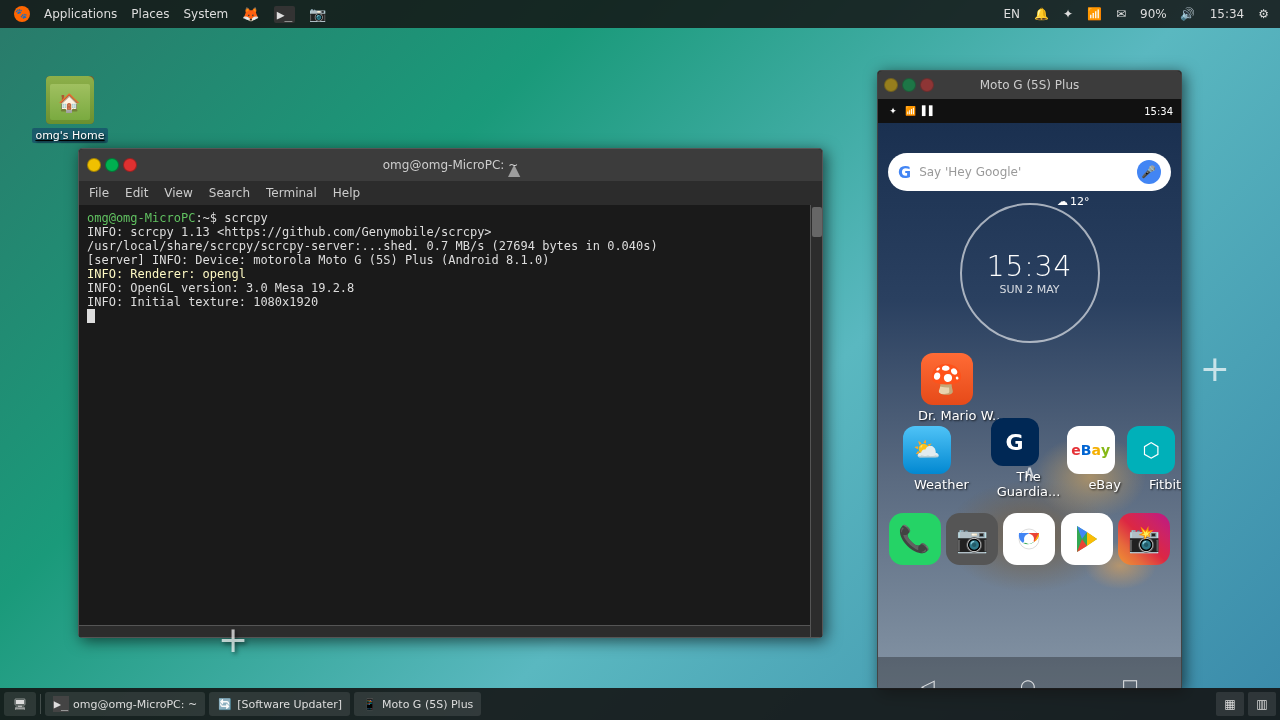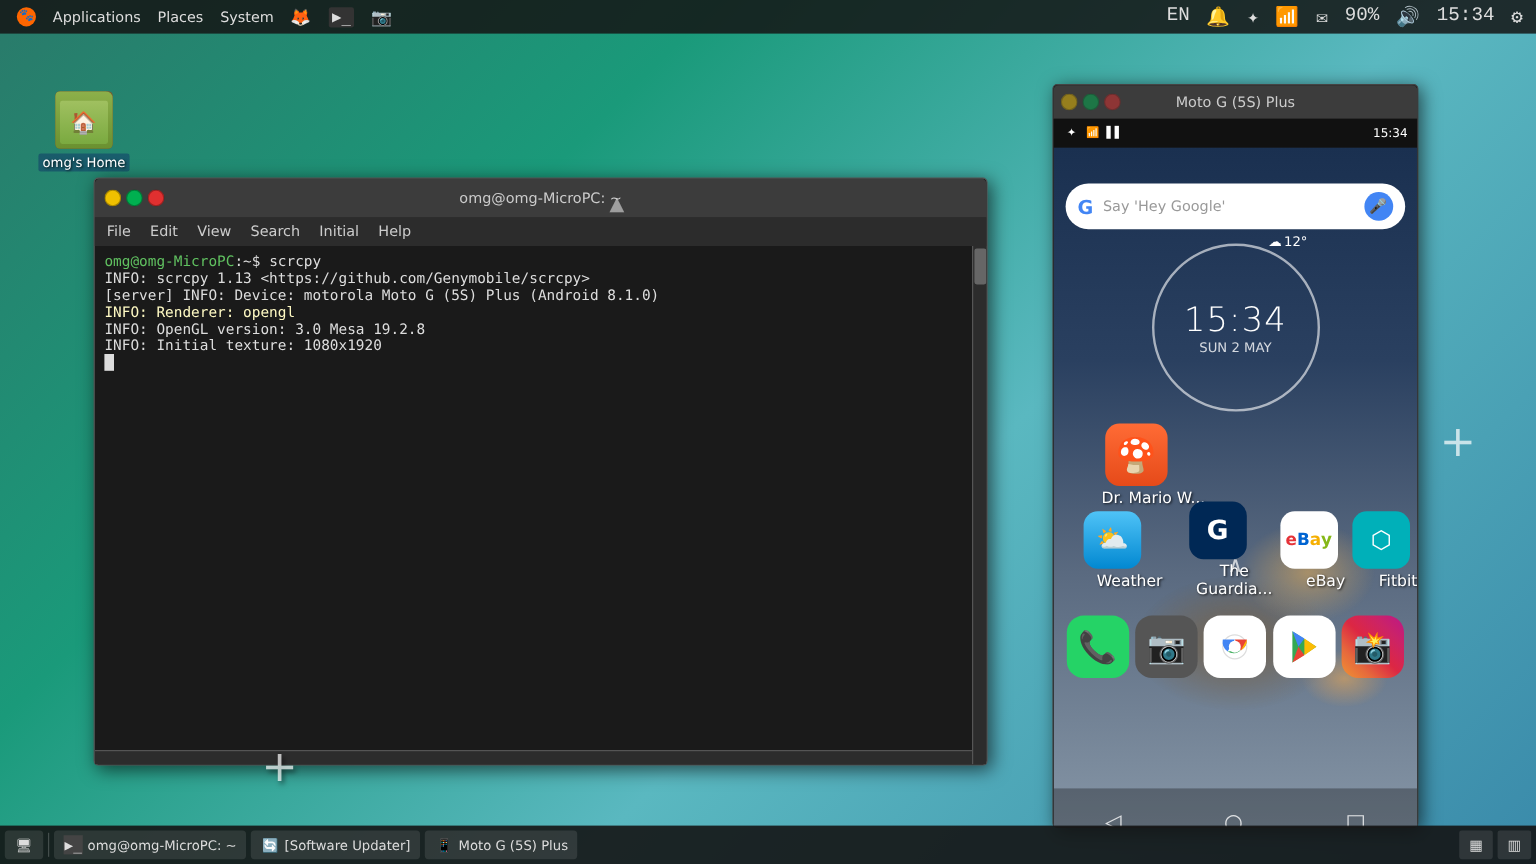--- a/index.html
+++ b/index.html
@@ -44,25 +44,24 @@
       width: 16px; height: 16px;
       background: #f60;
       border-radius: 50%;
       display: inline-block;
       font-size: 10px;
       text-align: center;
       line-height: 16px;
     }
     .top-bar-right {
       display: flex;
-      align-items: flex-start;
+      align-items: center;
       gap: 8px;
       color: #ddd;
-      font-size: 16px;
-      font-family: Liberation Mono, monospace;
+      font-size: 12px;
     }
     .top-bar-right span { padding: 2px 3px; cursor: pointer; }
 
     
     .desktop {
       position: absolute;
       top: 28px;
       left: 0;
       width: 1280px;
       height: 692px;
@@ -71,20 +70,21 @@
     
     .desktop-icon {
       position: absolute;
       top: 48px;
       left: 30px;
       display: flex;
       flex-direction: column;
       align-items: center;
       cursor: pointer;
       width: 80px;
+      text-decoration: underline;
     }
     .desktop-icon .icon-img {
       width: 48px;
       height: 48px;
       background: #7a5c2e;
       border-radius: 4px;
       display: flex;
       align-items: center;
       justify-content: center;
       position: relative;
@@ -595,28 +595,29 @@
       <div class="win-btn minimize"></div>
       <div class="win-btn maximize"></div>
       <div class="win-btn close"></div>
       <span class="title-text">omg@omg-MicroPC: ~</span>
     </div>
     <div class="terminal-menubar">
       <span>File</span>
       <span>Edit</span>
       <span>View</span>
       <span>Search</span>
-      <span>Initial</span>
+      <span>Terminal</span>
       <span>Help</span>
     </div>
     <div class="terminal-content" style="position:relative;">
       <div>
         <span class="prompt">omg@omg-MicroPC</span><span style="color:#ddd">:~$</span> <span class="cmd">scrcpy</span>
       </div>
       <div style="color:#ddd;font-size:12px;">INFO: scrcpy 1.13 &lt;https://github.com/Genymobile/scrcpy&gt;</div>
+      <div style="color:#ddd;font-size:12px;">/usr/local/share/scrcpy/scrcpy-server:...shed. 0.7 MB/s (27694 bytes in 0.040s)</div>
       <div style="color:#ddd;font-size:12px;">[server] INFO: Device: motorola Moto G (5S) Plus (Android 8.1.0)</div>
       <div style="color:#fef9c3;font-size:12px;">INFO: Renderer: opengl</div>
       <div style="color:#ddd;font-size:12px;">INFO: OpenGL version: 3.0 Mesa 19.2.8</div>
       <div style="color:#ddd;font-size:12px;">INFO: Initial texture: 1080x1920</div>
       <div>
         <span class="cursor-block"></span>
       </div>
 
       <div class="scrollbar-right">
         <div class="scrollbar-thumb"></div>

